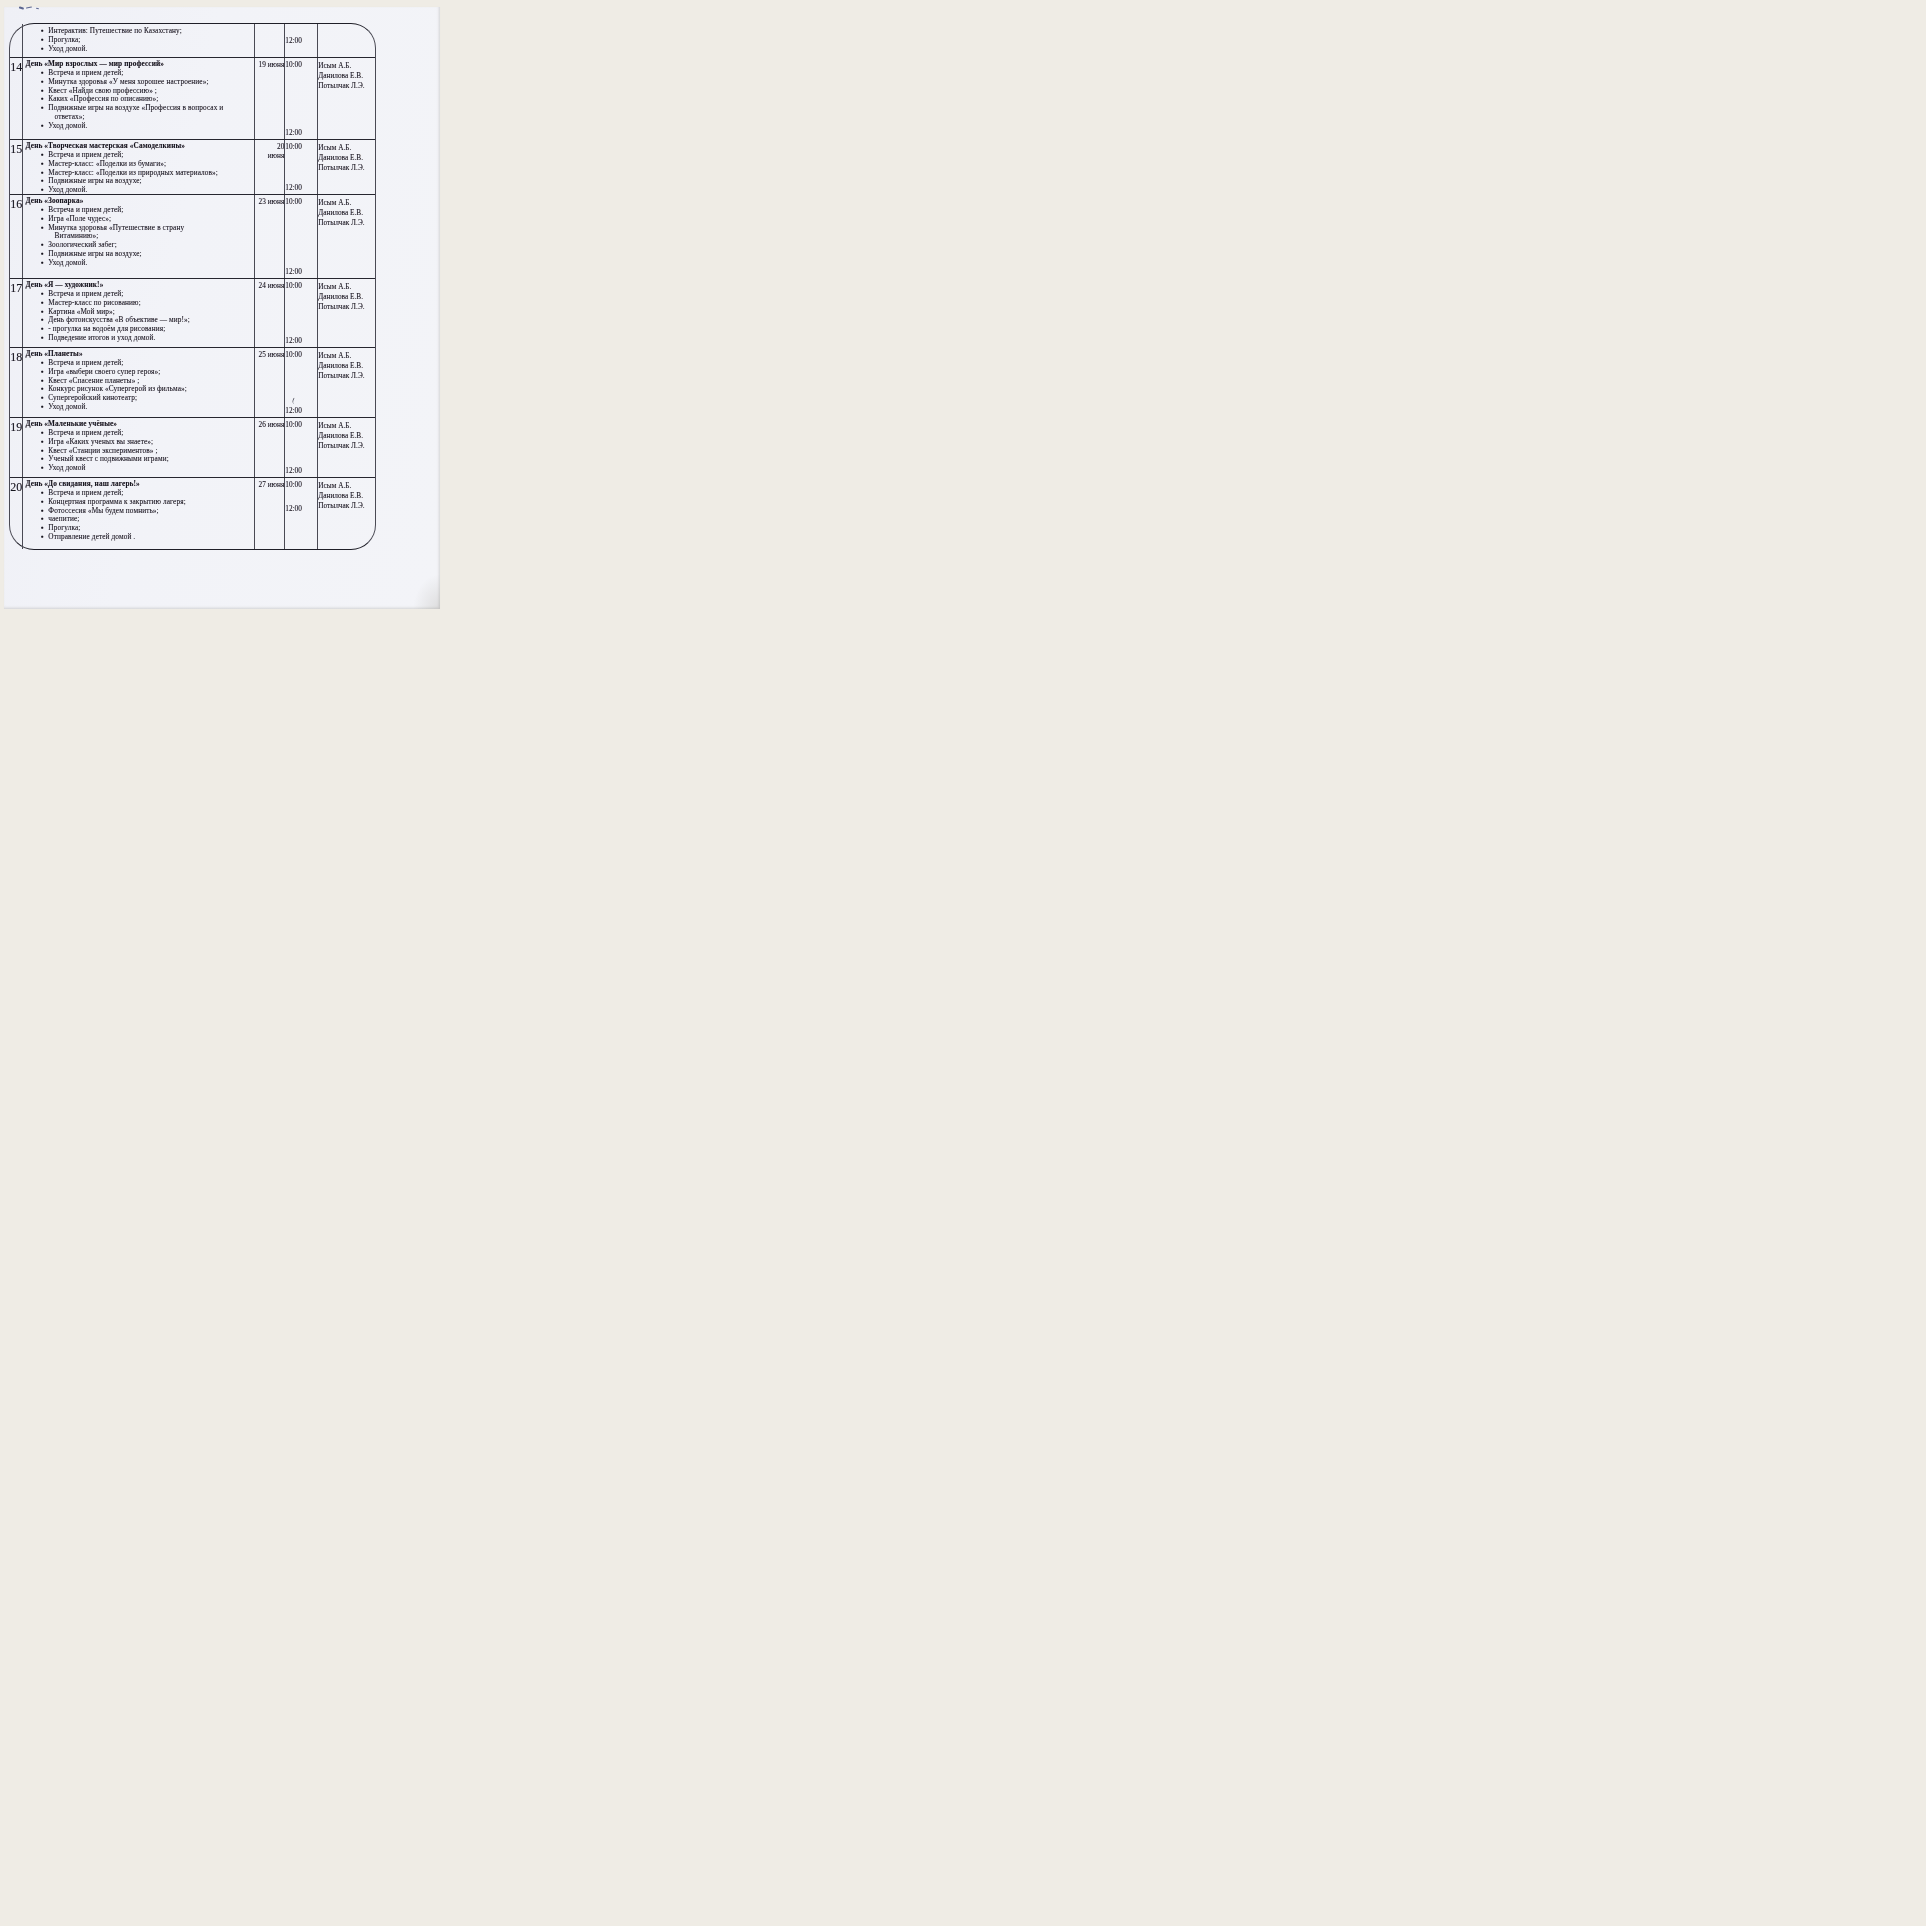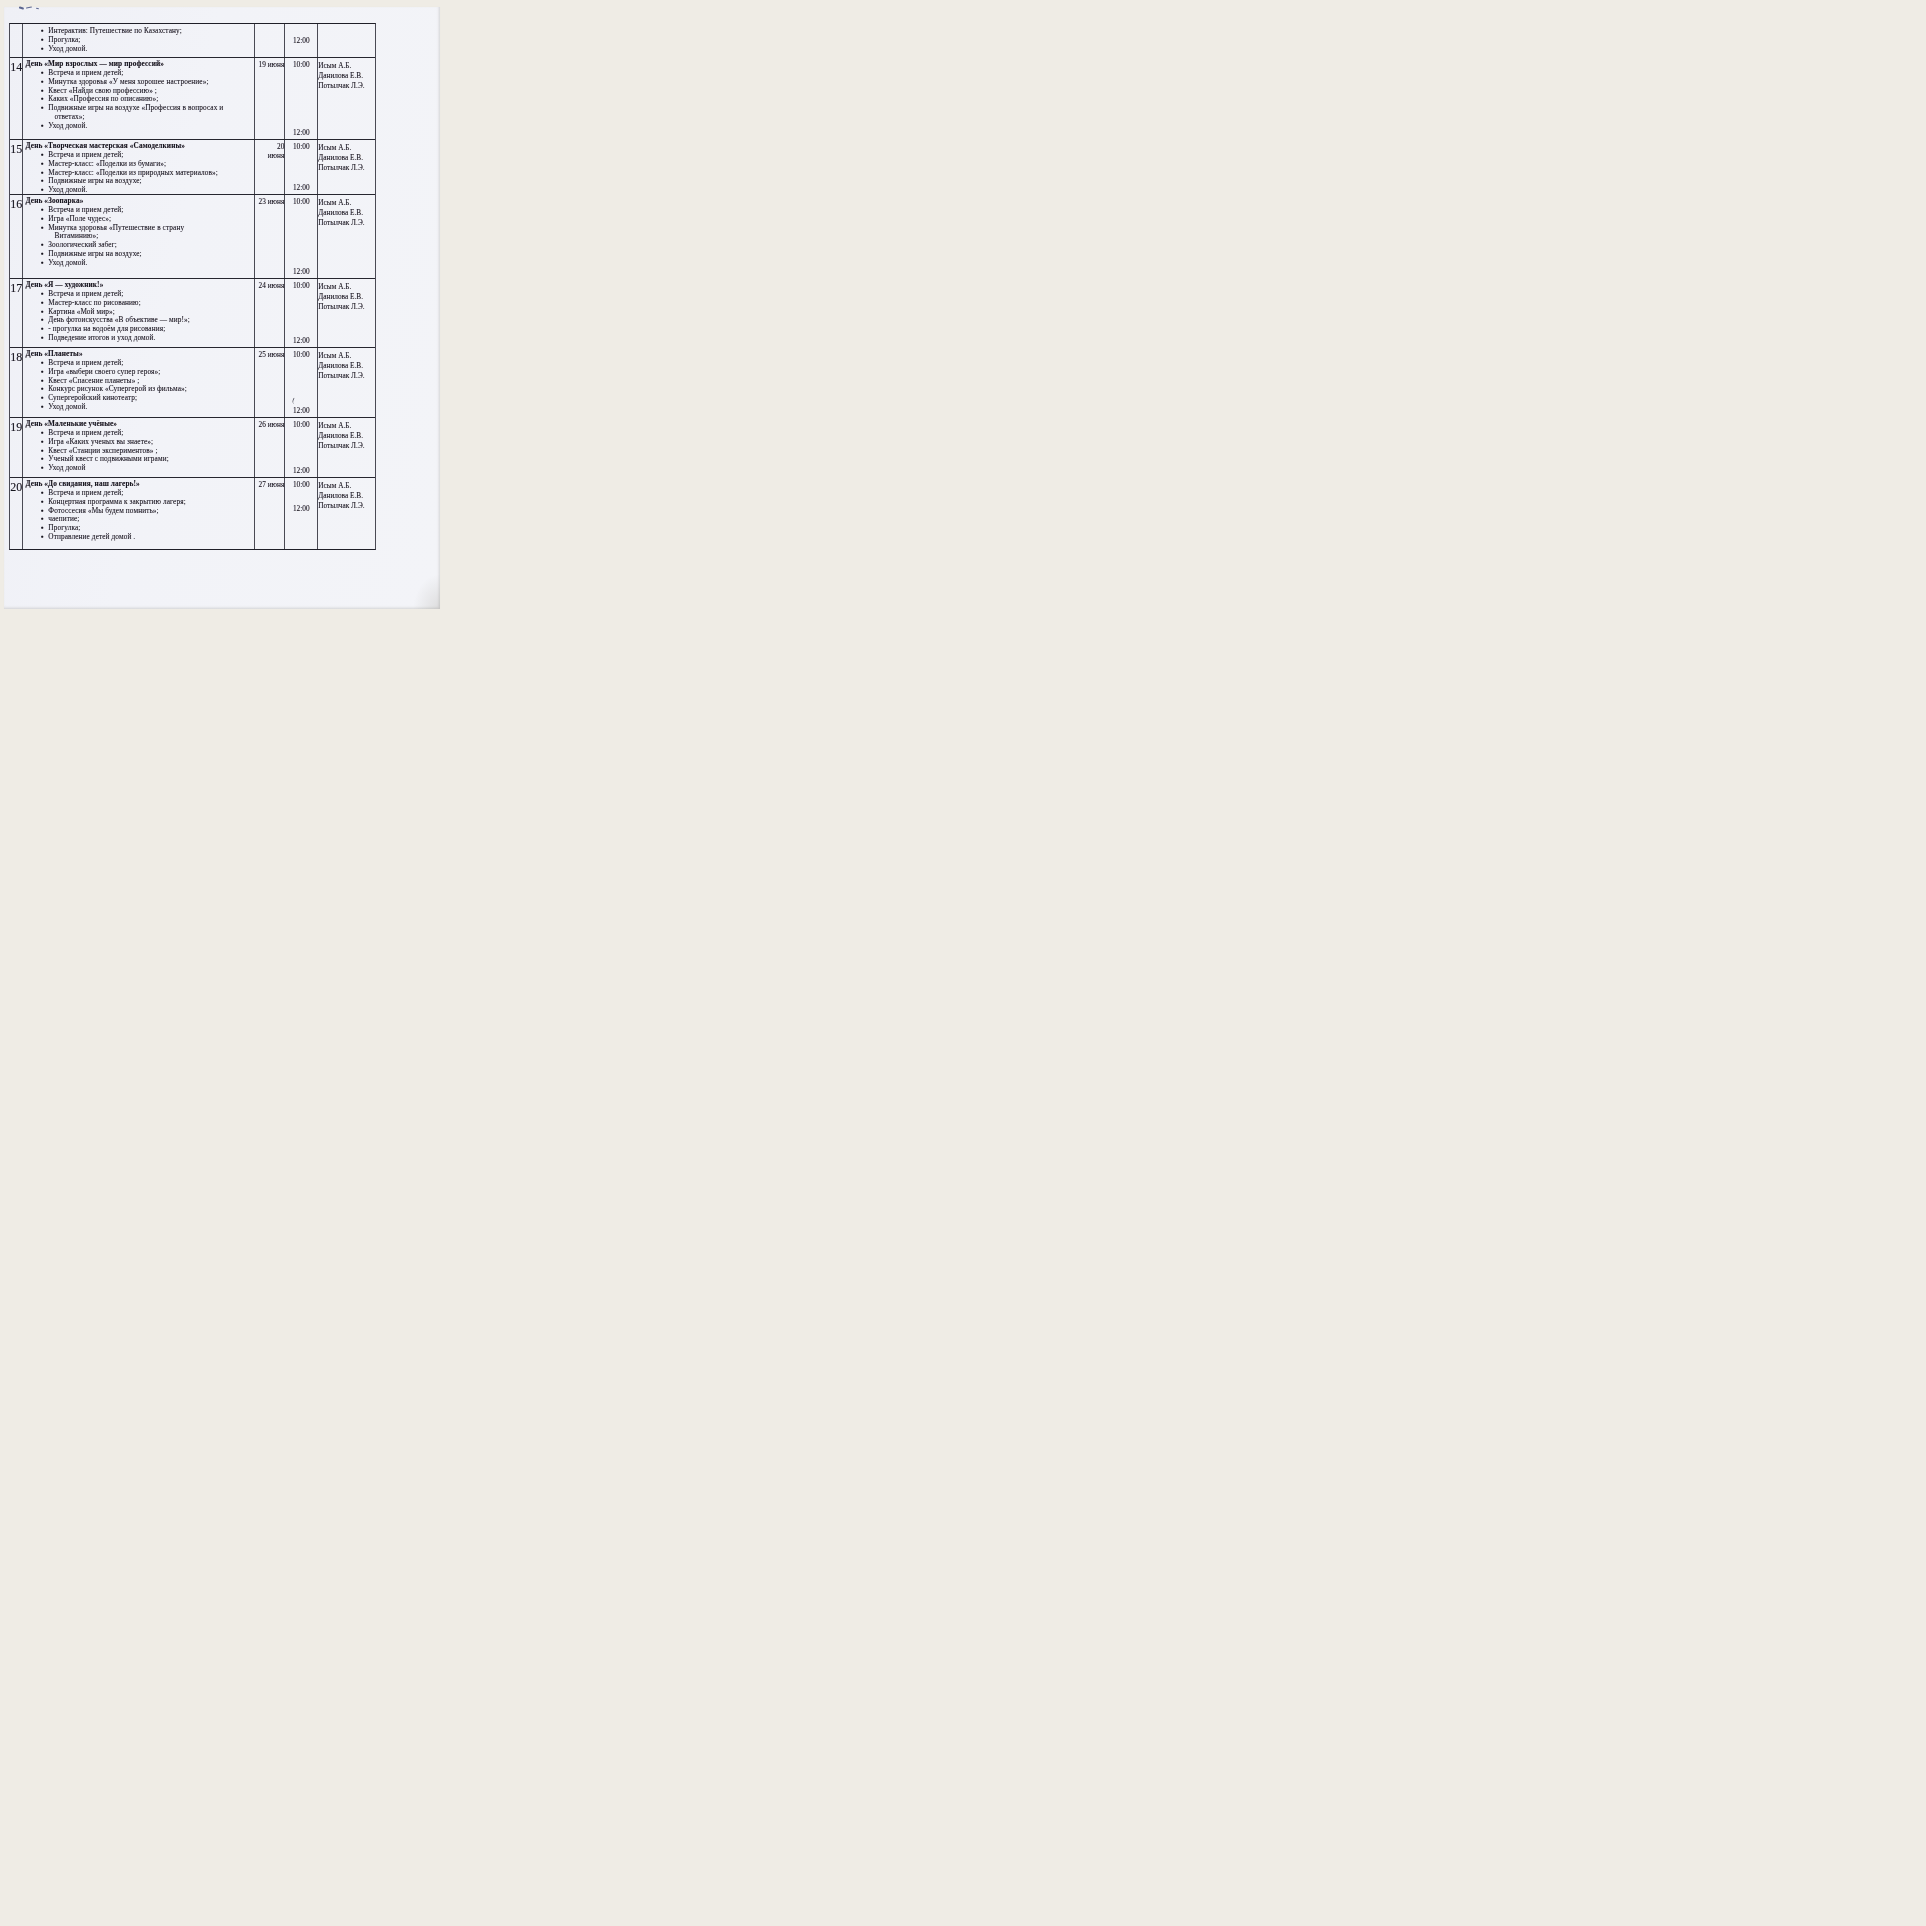--- a/index.html
+++ b/index.html
@@ -15,33 +15,34 @@
     background:linear-gradient(100deg,#eff0f6 0%,#f2f3f8 40%,#f3f4f8 100%);
     box-shadow:-1.2px -1.2px 2.3px rgba(90,85,70,.18) inset, 0 0 0.8px rgba(0,0,0,.05);
   }
   .table{
     position:absolute;left:5.4px;top:16px;width:365px;
     border-top:1.2px solid #1f1f28;
     border-bottom:1.2px solid #1f1f28;
     border-left:0.6px solid #4a4a54;
     border-right:0.6px solid #4a4a54;
     color:#16161e;
+    border-radius:25px;
   }
   .row{
     display:flex;box-sizing:border-box;
     border-bottom:0.8px solid #26262f;
     overflow:hidden;
   }
   .row:last-child{border-bottom:none;}
   .cell{box-sizing:border-box;border-right:0.4px solid #4a4a54;position:relative;}
   .cell:last-child{border-right:none;}
   .c-num{width:13px;text-align:right;padding-top:1.5px;font-size:12px;}
   .c-desc{width:232px;padding:1.5px 2.3px 0 2.3px;}
   .c-date{width:30px;text-align:right;padding-top:2.3px;}
-  .c-time{width:33px;text-align:center;padding-top:2.3px;}
+  .c-time{width:33px;text-align:left;padding-top:2.3px;}
   .c-names{width:57px;padding-top:3.1px;}
   .title{font-weight:bold;font-size:7.3px;line-height:8.9px;letter-spacing:0.1px;}
   .item{display:flex;font-size:7.3px;line-height:8.9px;letter-spacing:0.1px;}
   .item .dot{
     flex:0 0 auto;width:5.4px;margin-left:15px;margin-right:2.3px;
     font-size:5px;line-height:8.9px;
   }
   .item .txt{flex:1 1 auto;}
   .cont{font-size:7.3px;line-height:8.9px;letter-spacing:0.1px;padding-left:29px;font-family:Liberation Serif, serif;}
   .dline,.ts,.te{font-size:7.3px;line-height:8.9px;}

